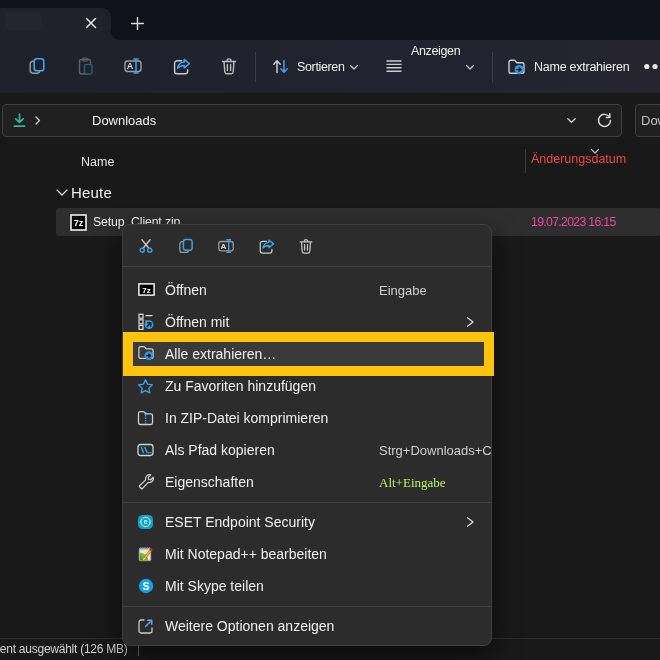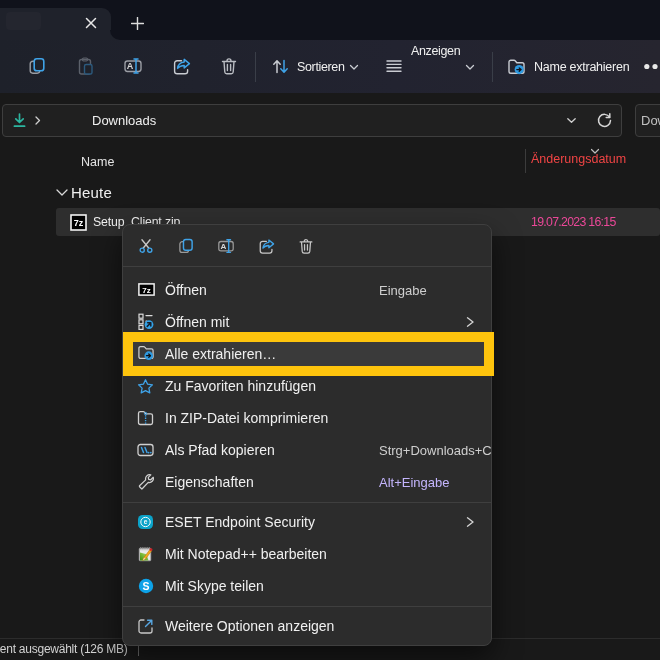--- a/index.html
+++ b/index.html
@@ -198,21 +198,21 @@
     <circle cx="11.6" cy="10.6" r="0.9" fill="#3fa3e8"></circle>
     <circle cx="13.8" cy="10.6" r="0.9" fill="#3fa3e8"></circle>
   </svg>
   <div class="abs txt" style="left:165px;top:442px;font-size:14px;">Als Pfad kopieren</div>
   <div class="abs txt" style="left:379px;top:443px;font-size:13px;color:#cfcfcf;">Strg+Downloads+C</div>
 
   <svg class="abs" style="left:137px;top:474px" width="17" height="17" viewBox="0 0 17 17">
     <path d="M4.9 15.1 l-2.1-2.1 a1.1 1.1 0 0 1 0-1.55 l5.9-5.6 a4.1 4.1 0 0 1 5.1-5 l-2.5 2.5 0.35 2.1 2.1 0.35 2.5-2.5 a4.1 4.1 0 0 1 -5 5.1 l-5.6 5.9 a1.1 1.1 0 0 1 -1.55 0 z" fill="none" stroke="#d0d0d0" stroke-width="1.25" stroke-linejoin="round"></path>
   </svg>
   <div class="abs txt" style="left:165px;top:474px;font-size:14px;">Eigenschaften</div>
-  <div class="abs txt" style="left:379px;top:475px;font-size:13px;color:#c4b5fd;">Alt+Eingabe</div>
+  <div class="abs txt" style="left:379px;top:475px;font-size:13px;color:#bef264;font-family:Liberation Serif, serif;">Alt+Eingabe</div>
 
   <div class="abs" style="left:123px;top:502px;width:368px;height:1px;background:#3f3f3f;"></div>
 
   <svg class="abs" style="left:138px;top:515px" width="15" height="14" viewBox="0 0 15 14">
     <rect x="0" y="0" width="15" height="14" rx="4.6" fill="#0ba3c9"></rect>
     <circle cx="7.5" cy="7" r="4.7" fill="none" stroke="#f4fbfd" stroke-width="1"></circle>
     <text x="7.5" y="9.3" font-family="Liberation Sans" font-size="6.6" font-weight="bold" fill="#f4fbfd" text-anchor="middle">e</text>
   </svg>
   <div class="abs txt" style="left:165px;top:514px;font-size:14px;">ESET Endpoint Security</div>
   <svg class="abs" style="left:466px;top:516px" width="9" height="12" viewBox="0 0 9 12">

